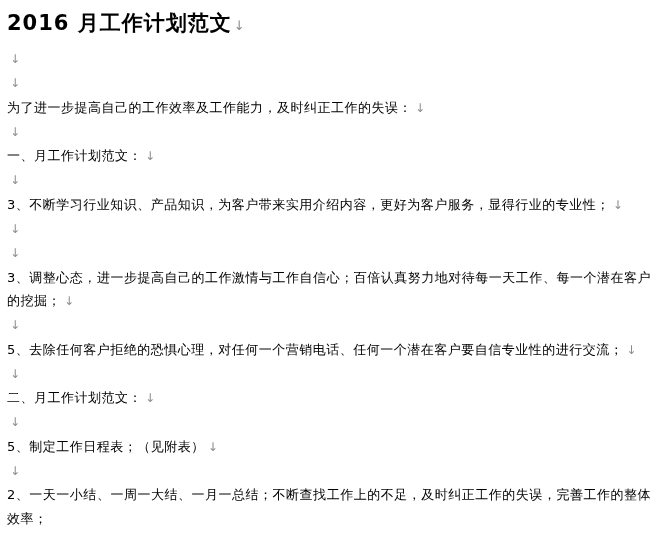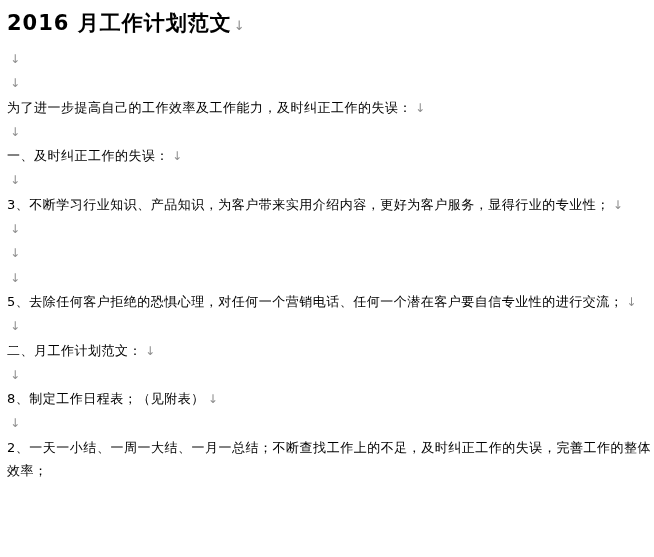--- a/index.html
+++ b/index.html
@@ -56,27 +56,28 @@
 </head>
 <body>
 
 <div class="page">
   <h1 class="doc-title"><span>2016 月工作计划范文</span><span class="pmark">↓</span></h1>
   <div id="doc-body">
       <div class="line"><span class="pmark">↓</span></div>
       <div class="line"><span class="pmark">↓</span></div>
       <div class="line"><span>为了进一步提高自己的工作效率及工作能力，及时纠正工作的失误：</span><span class="pmark">↓</span></div>
       <div class="line"><span class="pmark">↓</span></div>
-      <div class="line"><span>一、及时纠正工作的失误：</span><span class="pmark">↓</span></div>
+      <div class="line"><span>一、月工作计划范文：</span><span class="pmark">↓</span></div>
       <div class="line"><span class="pmark">↓</span></div>
       <div class="line"><span>3、不断学习行业知识、产品知识，为客户带来实用介绍内容，更好为客户服务，显得行业的专业性；</span><span class="pmark">↓</span></div>
       <div class="line"><span class="pmark">↓</span></div>
       <div class="line"><span class="pmark">↓</span></div>
+      <div class="line"><span>3、调整心态，进一步提高自己的工作激情与工作自信心；百倍认真努力地对待每一天工作、每一个潜在客户的挖掘；</span><span class="pmark">↓</span></div>
       <div class="line"><span class="pmark">↓</span></div>
       <div class="line"><span>5、去除任何客户拒绝的恐惧心理，对任何一个营销电话、任何一个潜在客户要自信专业性的进行交流；</span><span class="pmark">↓</span></div>
       <div class="line"><span class="pmark">↓</span></div>
       <div class="line"><span>二、月工作计划范文：</span><span class="pmark">↓</span></div>
       <div class="line"><span class="pmark">↓</span></div>
-      <div class="line"><span>8、制定工作日程表；（见附表）</span><span class="pmark">↓</span></div>
+      <div class="line"><span>5、制定工作日程表；（见附表）</span><span class="pmark">↓</span></div>
       <div class="line"><span class="pmark">↓</span></div>
       <div class="line"><span>2、一天一小结、一周一大结、一月一总结；不断查找工作上的不足，及时纠正工作的失误，完善工作的整体效率；</span></div>
     </div>
 </div>
 
 </body></html>

